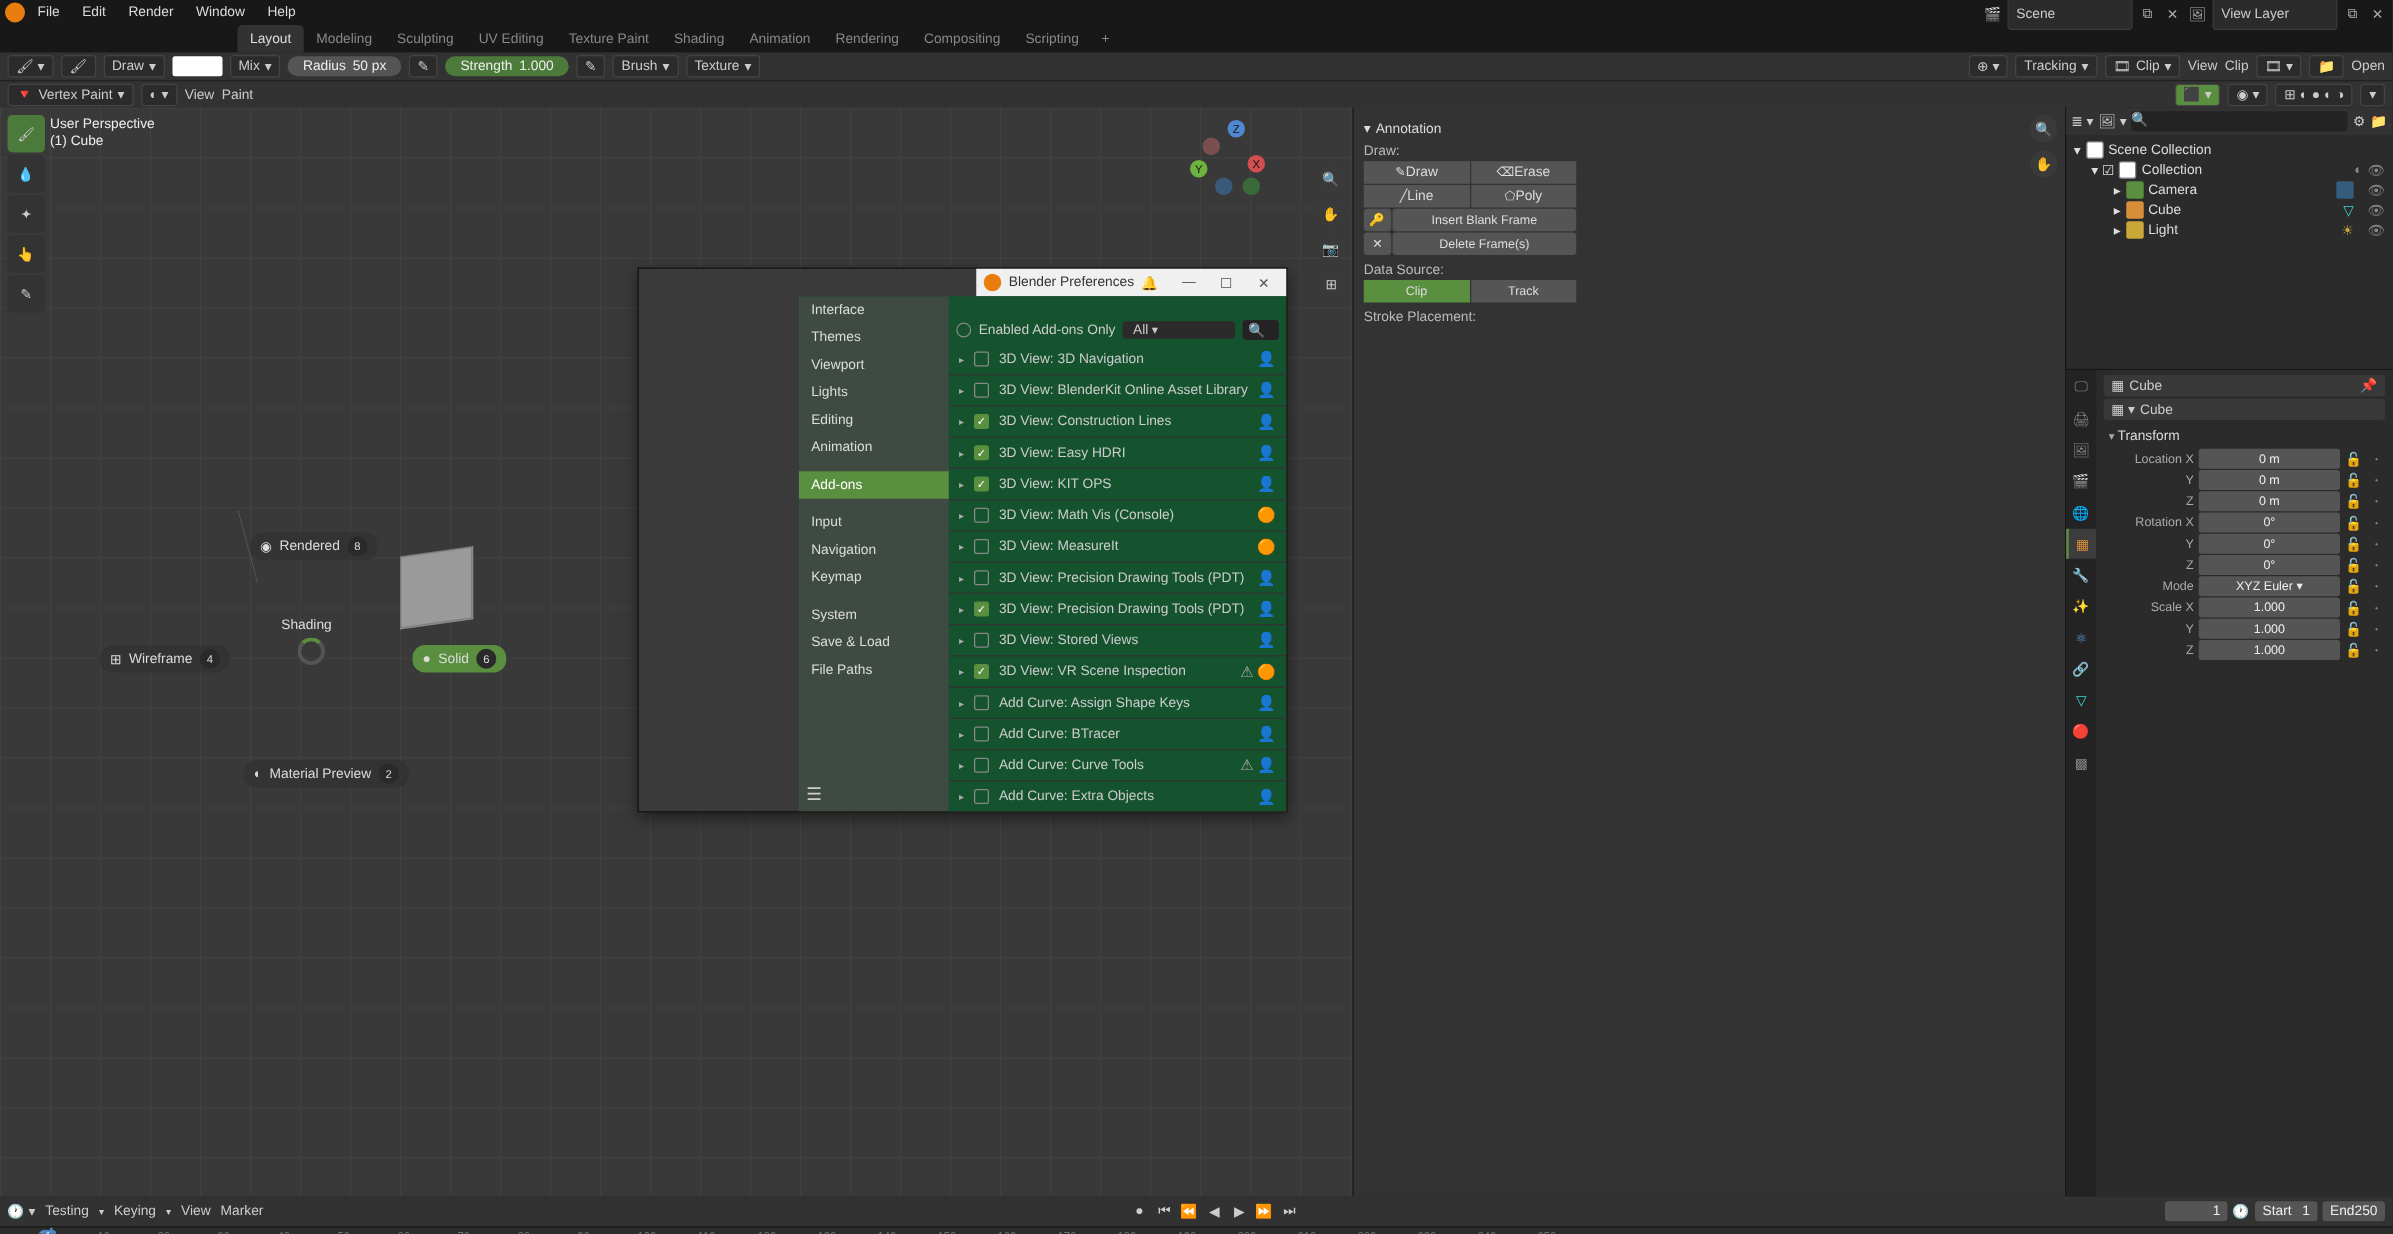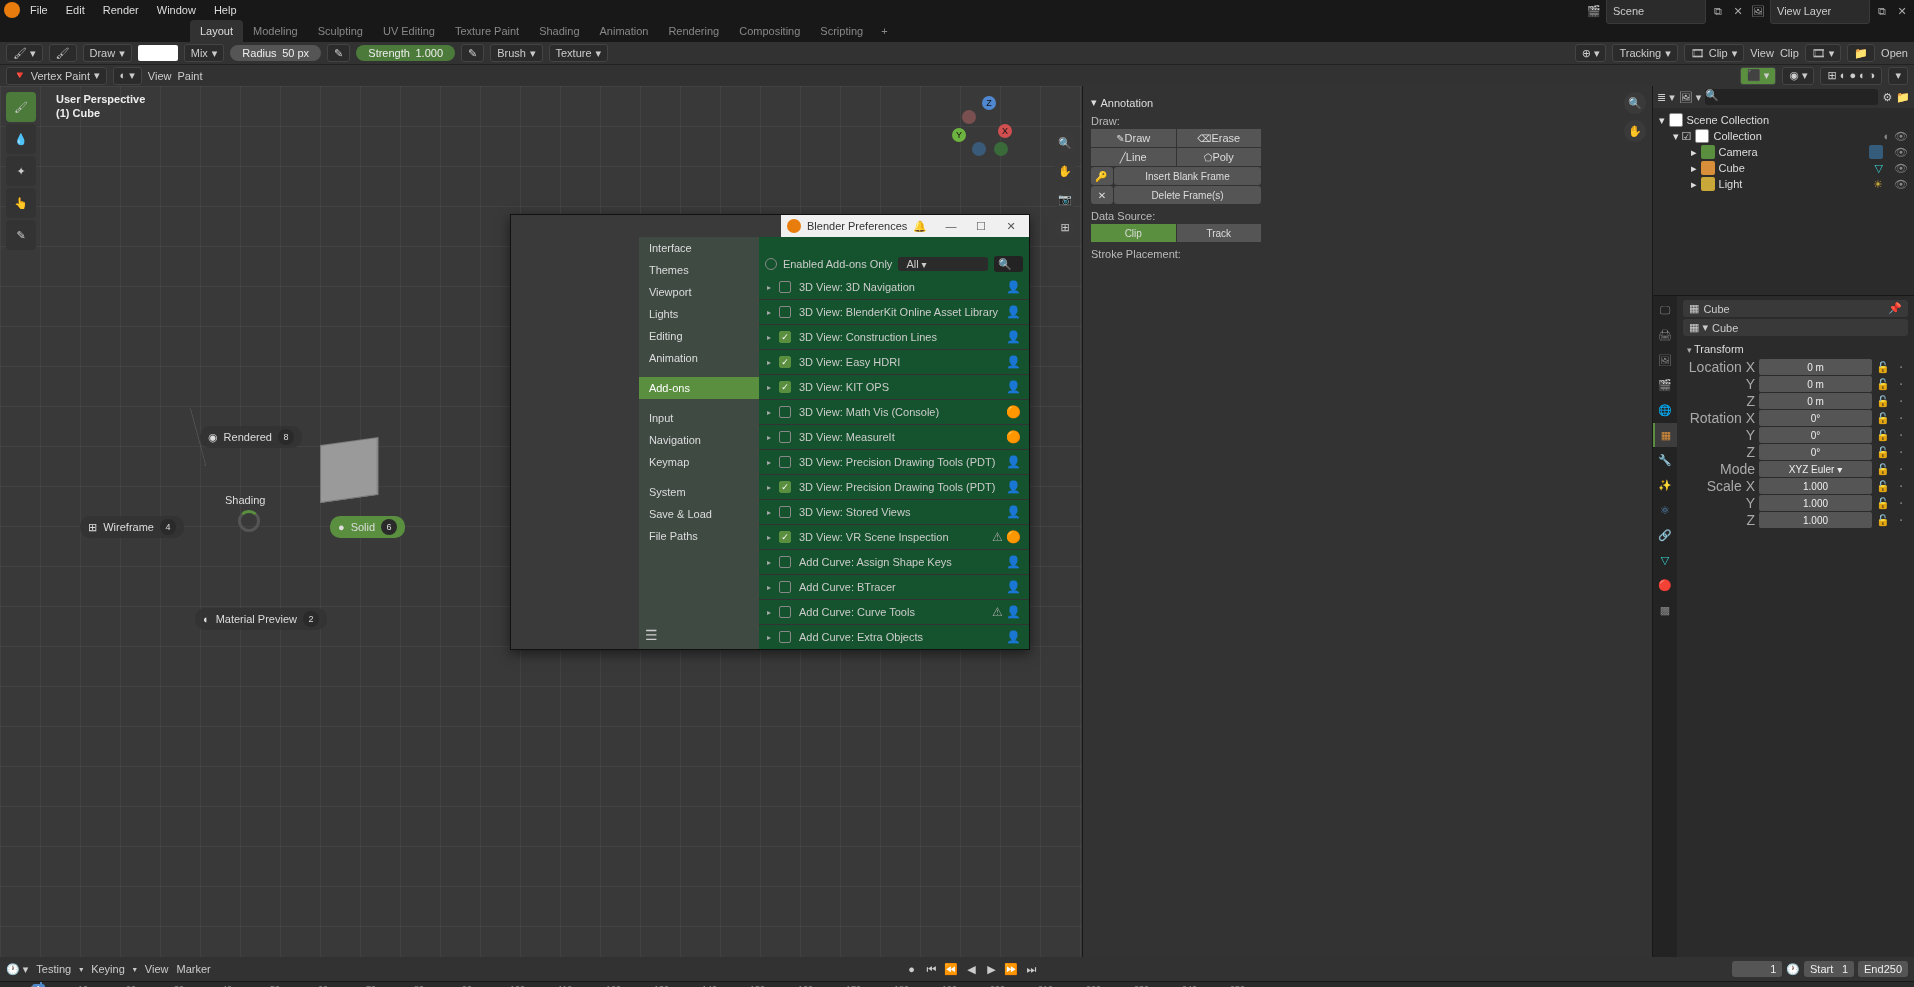--- a/index.html
+++ b/index.html
@@ -31,21 +31,21 @@
 
 
 .main { display:flex; height:calc(987px - 64px - 28px - 24px); }
 .viewport { flex:1; position:relative; background:#393939; background-image:
   linear-gradient(rgba(100,100,100,.2) 1px,transparent 1px),
   linear-gradient(90deg,rgba(100,100,100,.2) 1px,transparent 1px);
   background-size:40px 40px; }
 .toolcol { position:absolute; left:6px; top:6px; display:flex; flex-direction:column; gap:2px; }
 .toolcol .tool { width:30px; height:30px; border-radius:4px; background:#333; display:flex; align-items:center; justify-content:center; color:#ccc; cursor:pointer; }
 .toolcol .tool.active { background:#4b7a3a; }
-.vp-label { position:absolute; left:56px; top:6px; color:#eee; font-size:11px; line-height:14px;font-weight:bold; }
+.vp-label { position:absolute; left:40px; top:6px; color:#eee; font-size:11px; line-height:14px; }
 .gizmo { position:absolute; top:10px; right:640px; width:60px; height:60px; }
 .gizmo .ball { position:absolute; width:14px; height:14px; border-radius:50%; font-size:9px; display:flex; align-items:center; justify-content:center; color:#111; }
 
 .npanel { position:absolute; top:0; right:0; width:570px; height:100%; background:#333; padding:6px 8px; border-left:1px solid #181818;}
 .np-title { color:#ddd; font-weight:500; margin:4px 0; display:flex; align-items:center; gap:4px;}
 .np-sub { color:#bbb; font-size:11px; margin:6px 0 2px; }
 .np-row { display:flex; gap:1px; margin:1px 0; }
 .np-btn { flex:1; height:18px; background:#555; border-radius:3px; display:flex; align-items:center; justify-content:center; color:#ddd; font-size:10px; cursor:pointer; }
 .np-btn.half { border-radius:0; }
 .np-btn.green { background:#5a8f3f; }
@@ -75,21 +75,21 @@
 .props-tabs { width:24px; background:#232323; display:flex; flex-direction:column; gap:1px; padding-top:2px;}
 .props-tabs .pt { width:24px; height:24px; display:flex; align-items:center; justify-content:center; cursor:pointer; color:#888;}
 .props-tabs .pt.active { background:#3d3d3d; border-left:2px solid #5a8f3f; }
 .props-body { flex:1; padding:4px 6px; overflow:hidden; }
 .props-hdr { display:flex; align-items:center; gap:4px; background:#393939; border-radius:3px; padding:2px 6px; margin-bottom:2px; }
 .props-sect { margin-top:4px; }
 .props-sect-hdr { padding:3px 4px; color:#ddd; cursor:pointer; }
 .props-sect-hdr::before { content:"▸ "; font-size:9px; color:#aaa;}
 .props-sect-hdr.open::before { content:"▾ "; }
 .prop-row { display:flex; align-items:center; gap:4px; margin:1px 0; }
-.prop-label { width:72px; text-align:right; color:#aaa; font-size:14px;}
+.prop-label { width:72px; text-align:right; color:#aaa; font-size:10px;}
 .prop-field { flex:1; background:#555; border-radius:2px; height:16px; color:#eee; display:flex; align-items:center; justify-content:center; font-size:10px;}
 .prop-extra { width:14px; height:14px; color:#888; display:flex;align-items:center;justify-content:center; cursor:pointer;}
 
 
 .timebar { height:24px; background:#323232; display:flex; align-items:center; padding:0 6px; gap:8px; }
 .timebar .tb { color:#ccc; cursor:pointer; font-size:11px;}
 .ticks { height:28px; background:#2b2b2b; position:relative; overflow:hidden; border-top:1px solid #181818;}
 .ticks .tk { position:absolute; top:2px; font-size:9px; color:#888; }
 .ticks .cursor { position:absolute; top:0; height:100%; width:2px; background:#4f88c9;}
 .ticks .cursor .lab { position:absolute; top:2px; left:-8px; background:#4f88c9; color:#fff; padding:0 4px; border-radius:3px; font-size:9px;}

